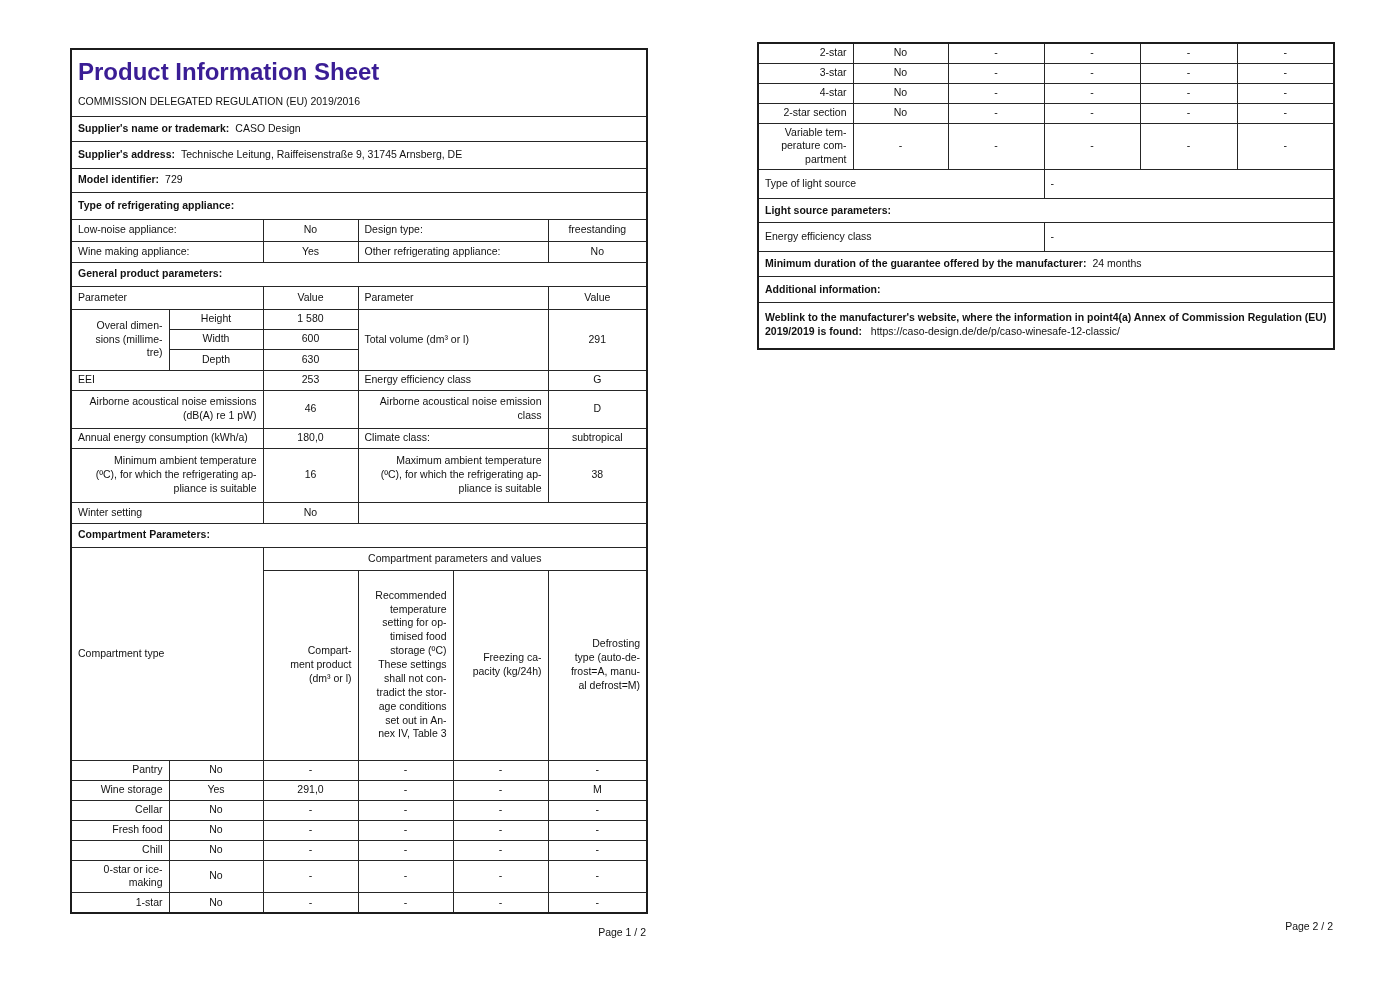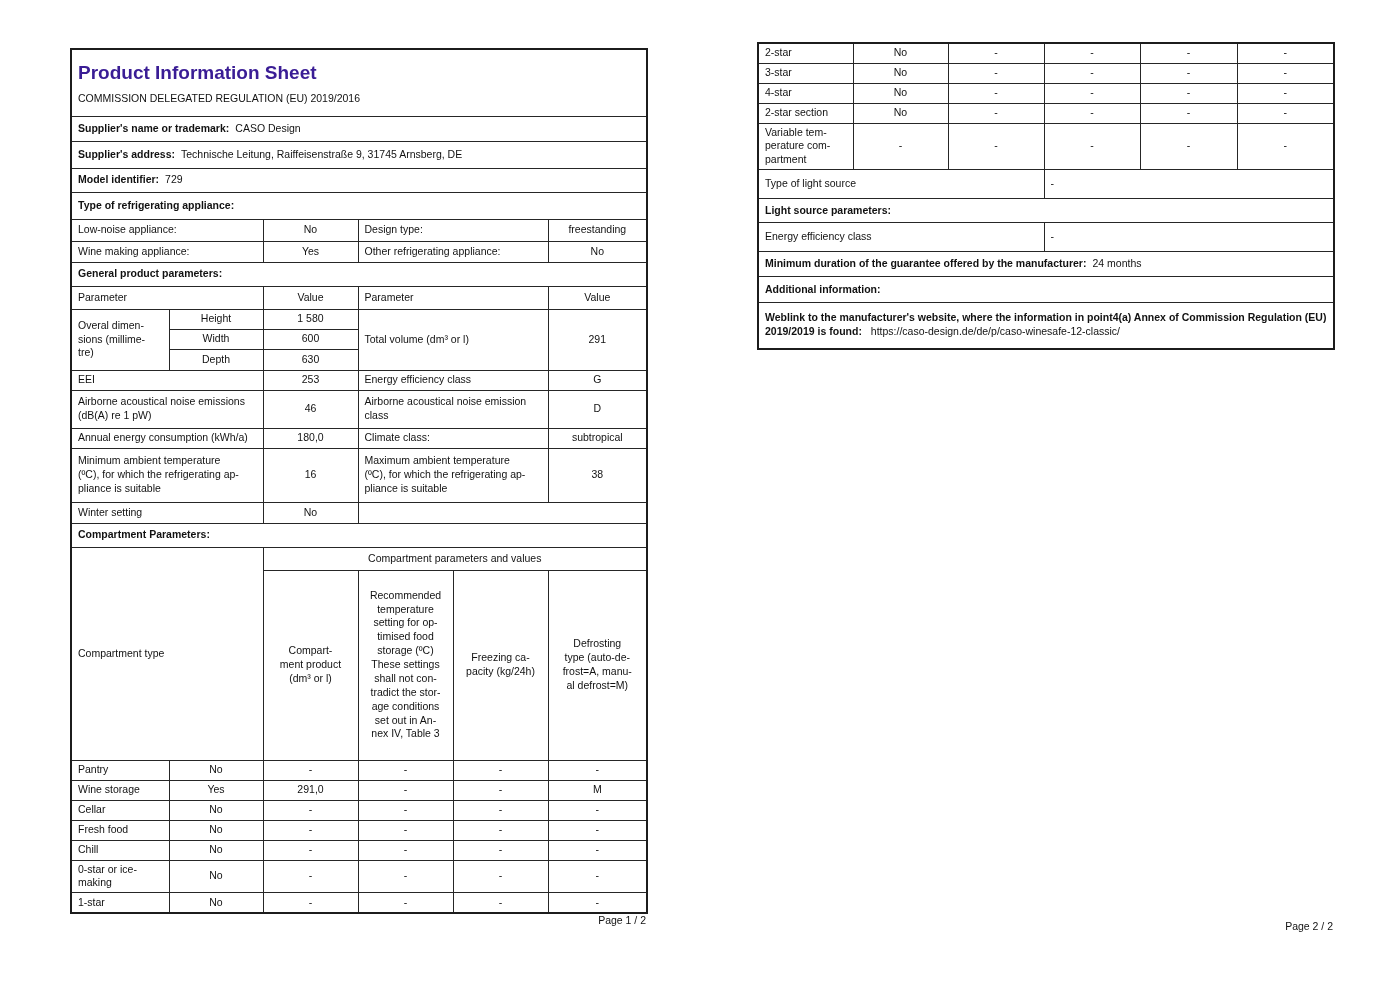--- a/index.html
+++ b/index.html
@@ -27,37 +27,38 @@
   table.sheet td {
     border: 1px solid #262626;
     padding: 2px 6px;
     vertical-align: middle;
     overflow: hidden;
   }
   table.sheet { border: 2px solid #1c1c1c; }
 
   .c { text-align: center; padding-left: 2px; padding-right: 2px; }
   .b { font-weight: bold; }
-  .pre { white-space: pre-line; }
+  .pre { white-space: pre-line; text-align: right; }
   .v { margin-left: 6px; }
 
   .title-cell { padding: 6px 8px 4px 8px; }
   .doc-title {
-    font-size: 19px;
+    font-size: 24px;
     font-weight: bold;
     letter-spacing: 0px;
     padding-bottom: 7px;
   }
   .doc-reg { font-size: 10.5px; }
 
   .footer {
     width: 576px;
     text-align: right;
     font-size: 10.5px;
     color: #111;
+    margin-top: 12px;
   }
   #page2-footer {
     position: absolute;
     left: 757px; top: 920px;
     width: 576px;
     text-align: right;
     font-size: 10.5px;
   }
   .link { color: #111; text-decoration: none; }
 </style>

